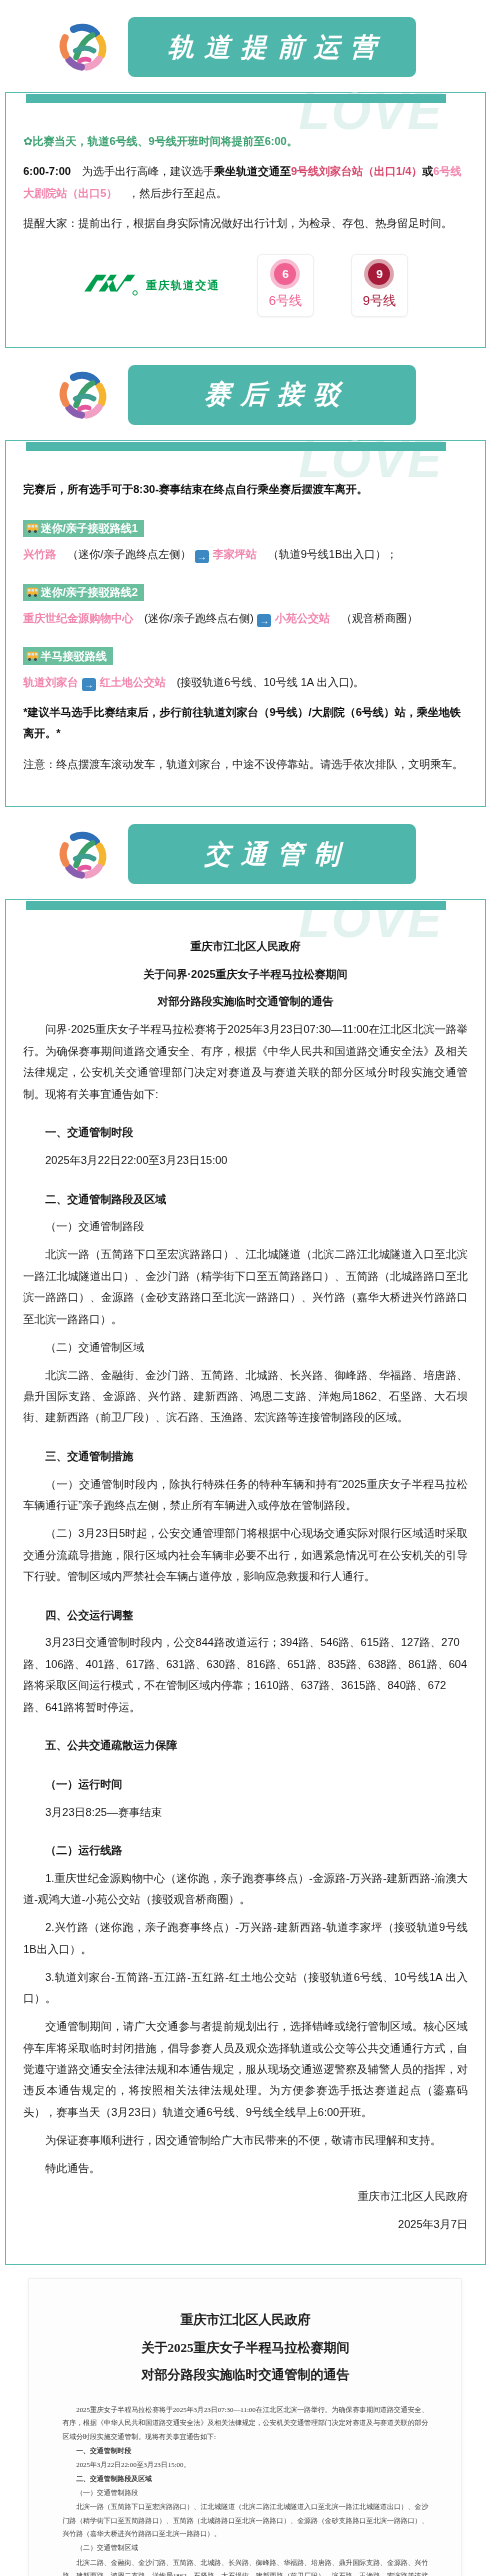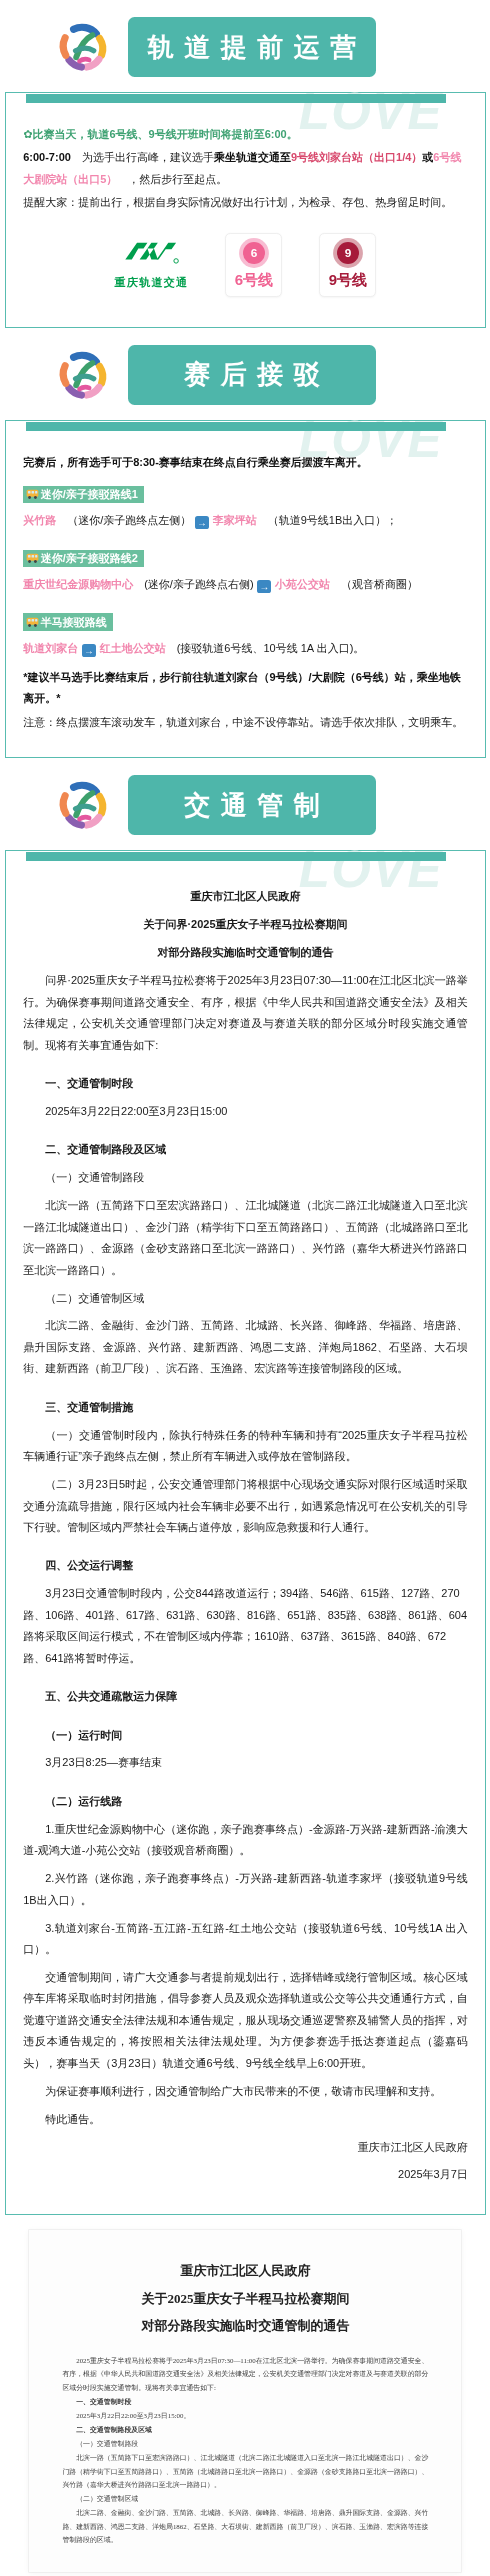--- a/index.html
+++ b/index.html
@@ -2,50 +2,50 @@
 <html style="font-size:10.5px"><head>
 <meta charset="utf-8">
 <style>
   html,body{margin:0;padding:0;background:#fff;}
   body{width:491px;font-family:"Liberation Sans","DejaVu Sans",sans-serif;color:#1a1a1a;}
   .page{width:491px;overflow:hidden;background:#fff;}
 
   
   .banner{position:relative;height:63px;margin:17px 0 11.8px;}
   .banner .swirl{position:absolute;left:56px;top:1.3px;}
-  .banner .plate{position:absolute;left:128px;top:0;width:248px;height:60px;background:#4eb6aa;
+  .banner .plate{position:absolute;left:128px;top:0;width:288px;height:60px;background:#4eb6aa;
     border-radius:6.5px;color:#fff;display:flex;align-items:center;justify-content:center;
-    font-size:26px;font-weight:bold;letter-spacing:10.5px;text-indent:10.5px;}
+    font-size:26px;font-weight:bold;letter-spacing:10.5px;text-indent:10.5px;font-style:italic;}
 
   
   .tbox{position:relative;border:0.7px solid #58bcb0;margin:0 5.2px;padding:29px 17px 22px;background:#fff;}
   .tbox .bar{position:absolute;top:1.3px;left:20px;width:420px;height:8.5px;background:#4eb6aa;z-index:2;}
   .tbox .watermark{position:absolute;top:-10.5px;right:42px;font-size:51px;font-weight:bold;font-style:italic;
     color:#e2f2ef;z-index:1;letter-spacing:1.3px;pointer-events:none;}
-  .tbox p{font-size:11px;line-height:1.95;margin:2px 0;}
+  .tbox p{font-size:11px;line-height:1.95;margin:9px 0;}
 
   .green-line{color:#3fa273;font-weight:bold;}
   .seg-plain{color:#1a1a1a;padding-left:11px;}
   .seg-bold{font-weight:bold;color:#111;}
   .seg-crimson{font-weight:bold;color:#d8496d;}
   .seg-pink{font-weight:bold;color:#f287ae;}
   .arrow-ico{display:inline-block;width:13.7px;height:13.7px;background:#3b88c3;border-radius:2.6px;color:#fff;
     font-size:9.8px;line-height:13.7px;text-align:center;vertical-align:-2px;margin:0 3.9px;font-weight:bold;}
 
   
   .logo-row{display:flex;align-items:center;justify-content:center;gap:37px;margin:19.6px 0 7.9px;}
-  .crt{display:flex;flex-direction:column;align-items:center;gap:7px;}
+  .crt{display:flex;flex-direction:row;align-items:center;gap:7px;}
   .crt-label{color:#009f4d;font-weight:bold;font-size:11px;letter-spacing:1.3px;}
   .line-card{width:55px;border:0.7px solid #efefef;border-radius:5.2px;box-shadow:0 0.7px 2px rgba(0,0,0,.04);
     display:flex;flex-direction:column;align-items:center;padding:7.9px 0 6.5px;background:#fff;}
   .line-dot{width:22px;height:22px;border-radius:50%;color:#fff;font-weight:bold;font-size:11.8px;
     display:flex;align-items:center;justify-content:center;margin-bottom:6.5px;}
   .dot6{background:#f06292;box-shadow:0 0 0 3.9px #f8bcd2;}
   .dot9{background:#a61b3a;box-shadow:0 0 0 3.9px #dba4ad;}
-  .line-label{font-size:15px;font-weight:bold;}
+  .line-label{font-size:13px;font-weight:normal;}
   .lbl6{color:#f06292;} .lbl9{color:#a61b3a;text-align:center;}
 
   
   .route-tag{display:inline-flex;align-items:center;background:#6abf9e;color:#fff;font-weight:bold;
     font-size:11px;padding:1.3px 6.5px 1.3px 2.6px;margin:10.5px 0 2.6px;}
   .route-tag svg{margin-right:2px;}
   .route-line{font-size:11px;line-height:1.95;margin:3.9px 0 7.9px;}
 
   
   .notice p{margin:6.5px 0;}

